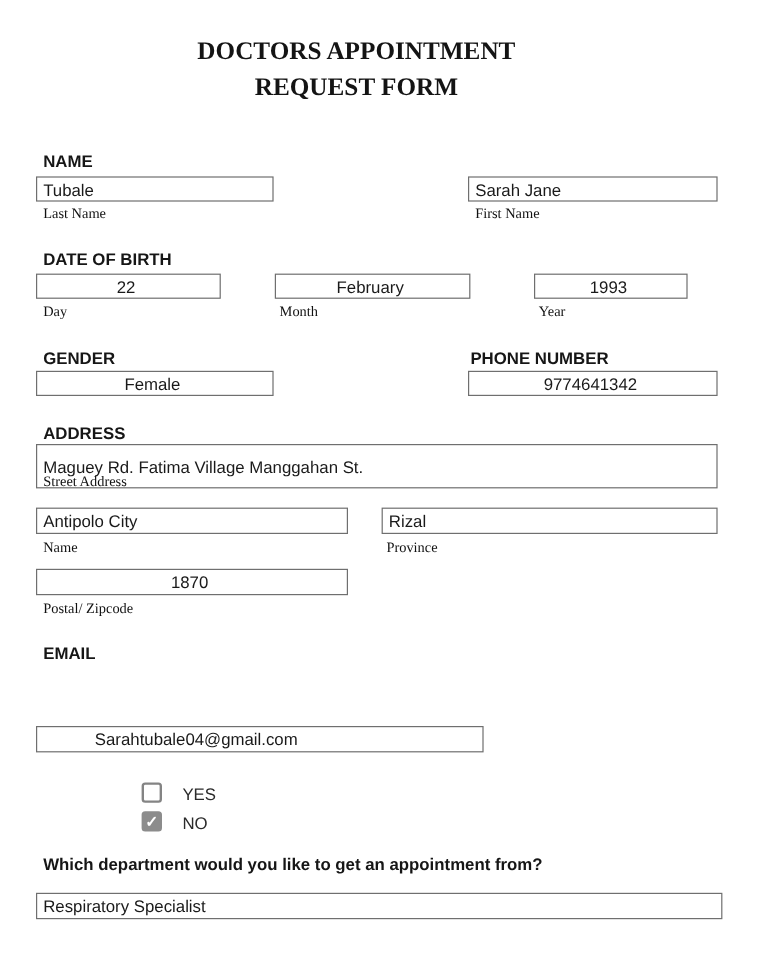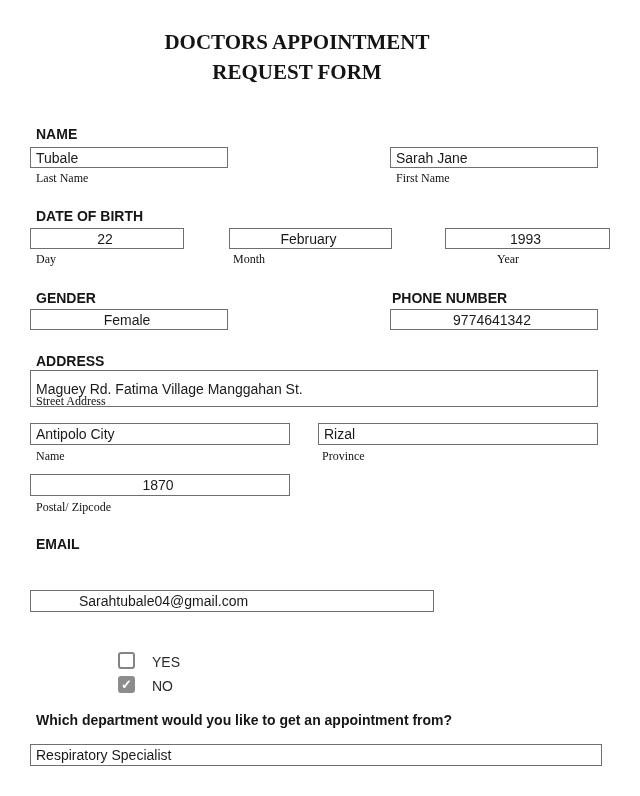--- a/index.html
+++ b/index.html
@@ -97,42 +97,42 @@
   <input class="box" style="left: 30px; top: 147px; width: 198px; height: 21px;" value="Tubale">
   <div class="sub" style="left:36px; top:171px;">Last Name</div>
   <input class="box" style="left: 390px; top: 147px; width: 208px; height: 21px;" value="Sarah Jane">
   <div class="sub" style="left:396px; top:171px;">First Name</div>
 
   <div class="sec" style="left:36px; top:208px;">DATE OF BIRTH</div>
   <input class="box ta-c" style="left: 30px; top: 228px; width: 154px; height: 21px;" value="22">
   <div class="sub" style="left:36px; top:252px;">Day</div>
   <input class="box ta-c" style="left: 229px; top: 228px; width: 163px; height: 21px;" value="February">
   <div class="sub" style="left:233px; top:252px;">Month</div>
-  <input class="box ta-c" style="left: 445px; top: 228px; width: 165px; height: 21px;" value="1993">
-  <div class="sub" style="left:449px; top:252px;margin-left:48px;">Year</div>
+  <input class="box ta-c" style="left: 445px; top: 228px; width: 128px; height: 21px;" value="1993">
+  <div class="sub" style="left:449px; top:252px;">Year</div>
 
   <div class="sec" style="left:36px; top:290px;">GENDER</div>
   <input class="box ta-c" style="left: 30px; top: 309px; width: 198px; height: 21px;" value="Female">
   <div class="sec" style="left:392px; top:290px;">PHONE NUMBER</div>
   <input class="box ta-c" style="left: 390px; top: 309px; width: 208px; height: 21px;" value="9774641342">
 
   <div class="sec" style="left:36px; top:353px;">ADDRESS</div>
   <input class="box" style="left: 30px; top: 370px; width: 568px; height: 37px;" value="Maguey Rd. Fatima Village Manggahan St.">
   <div class="sub" style="left:36px; top:394px;">Street Address</div>
 
   <input class="box" style="left: 30px; top: 423px; width: 260px; height: 22px;" value="Antipolo City">
   <div class="sub" style="left:36px; top:449px;">Name</div>
   <input class="box" style="left: 318px; top: 423px; width: 280px; height: 22px;" value="Rizal">
   <div class="sub" style="left:322px; top:449px;">Province</div>
 
   <input class="box ta-c" style="left: 30px; top: 474px; width: 260px; height: 22px;" value="1870">
   <div class="sub" style="left:36px; top:500px;">Postal/ Zipcode</div>
 
   <div class="sec" style="left:36px; top:536px;">EMAIL</div>
-  <input class="box" style="left: 30px; top: 590px; width: 404px; height: 22px; padding-left: 48px;" value="Sarahtubale04@gmail.com">
+  <input class="box" style="left: 30px; top: 605px; width: 373px; height: 22px; padding-left: 48px;" value="Sarahtubale04@gmail.com">
 
   <div class="checkbox" style="left:118px; top:652px;"></div>
   <div class="cb-label" style="left:152px; top:654px;">YES</div>
   <div class="checkbox checked" style="left:118px; top:676px;"></div>
   <div class="cb-label" style="left:152px; top:678px;">NO</div>
 
   <div class="question" style="left:36px; top:712px;">Which department would you like to get an appointment from?</div>
   <input class="box" style="left: 30px; top: 744px; width: 572px; height: 22px;" value="Respiratory Specialist">
 
 </div>

